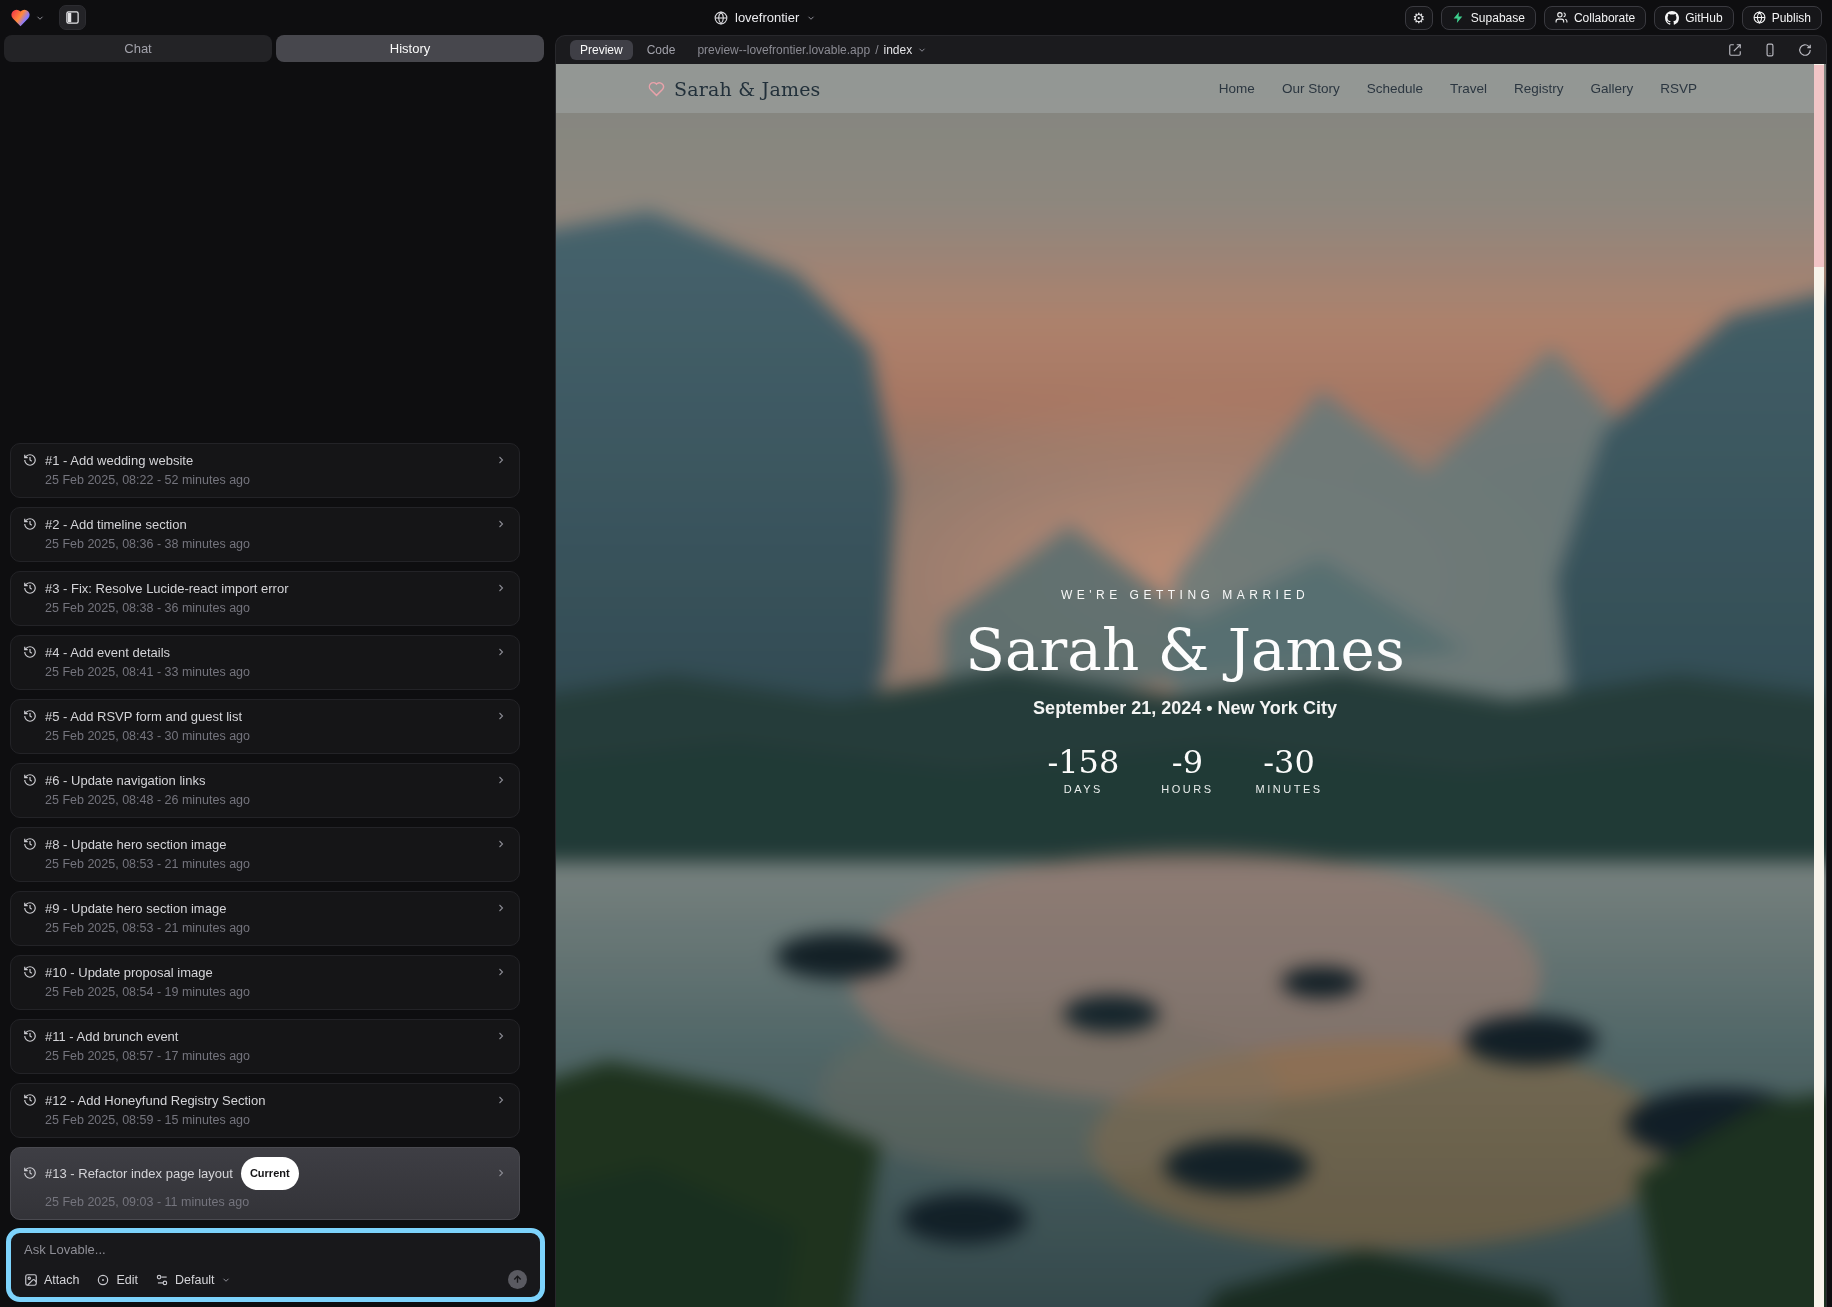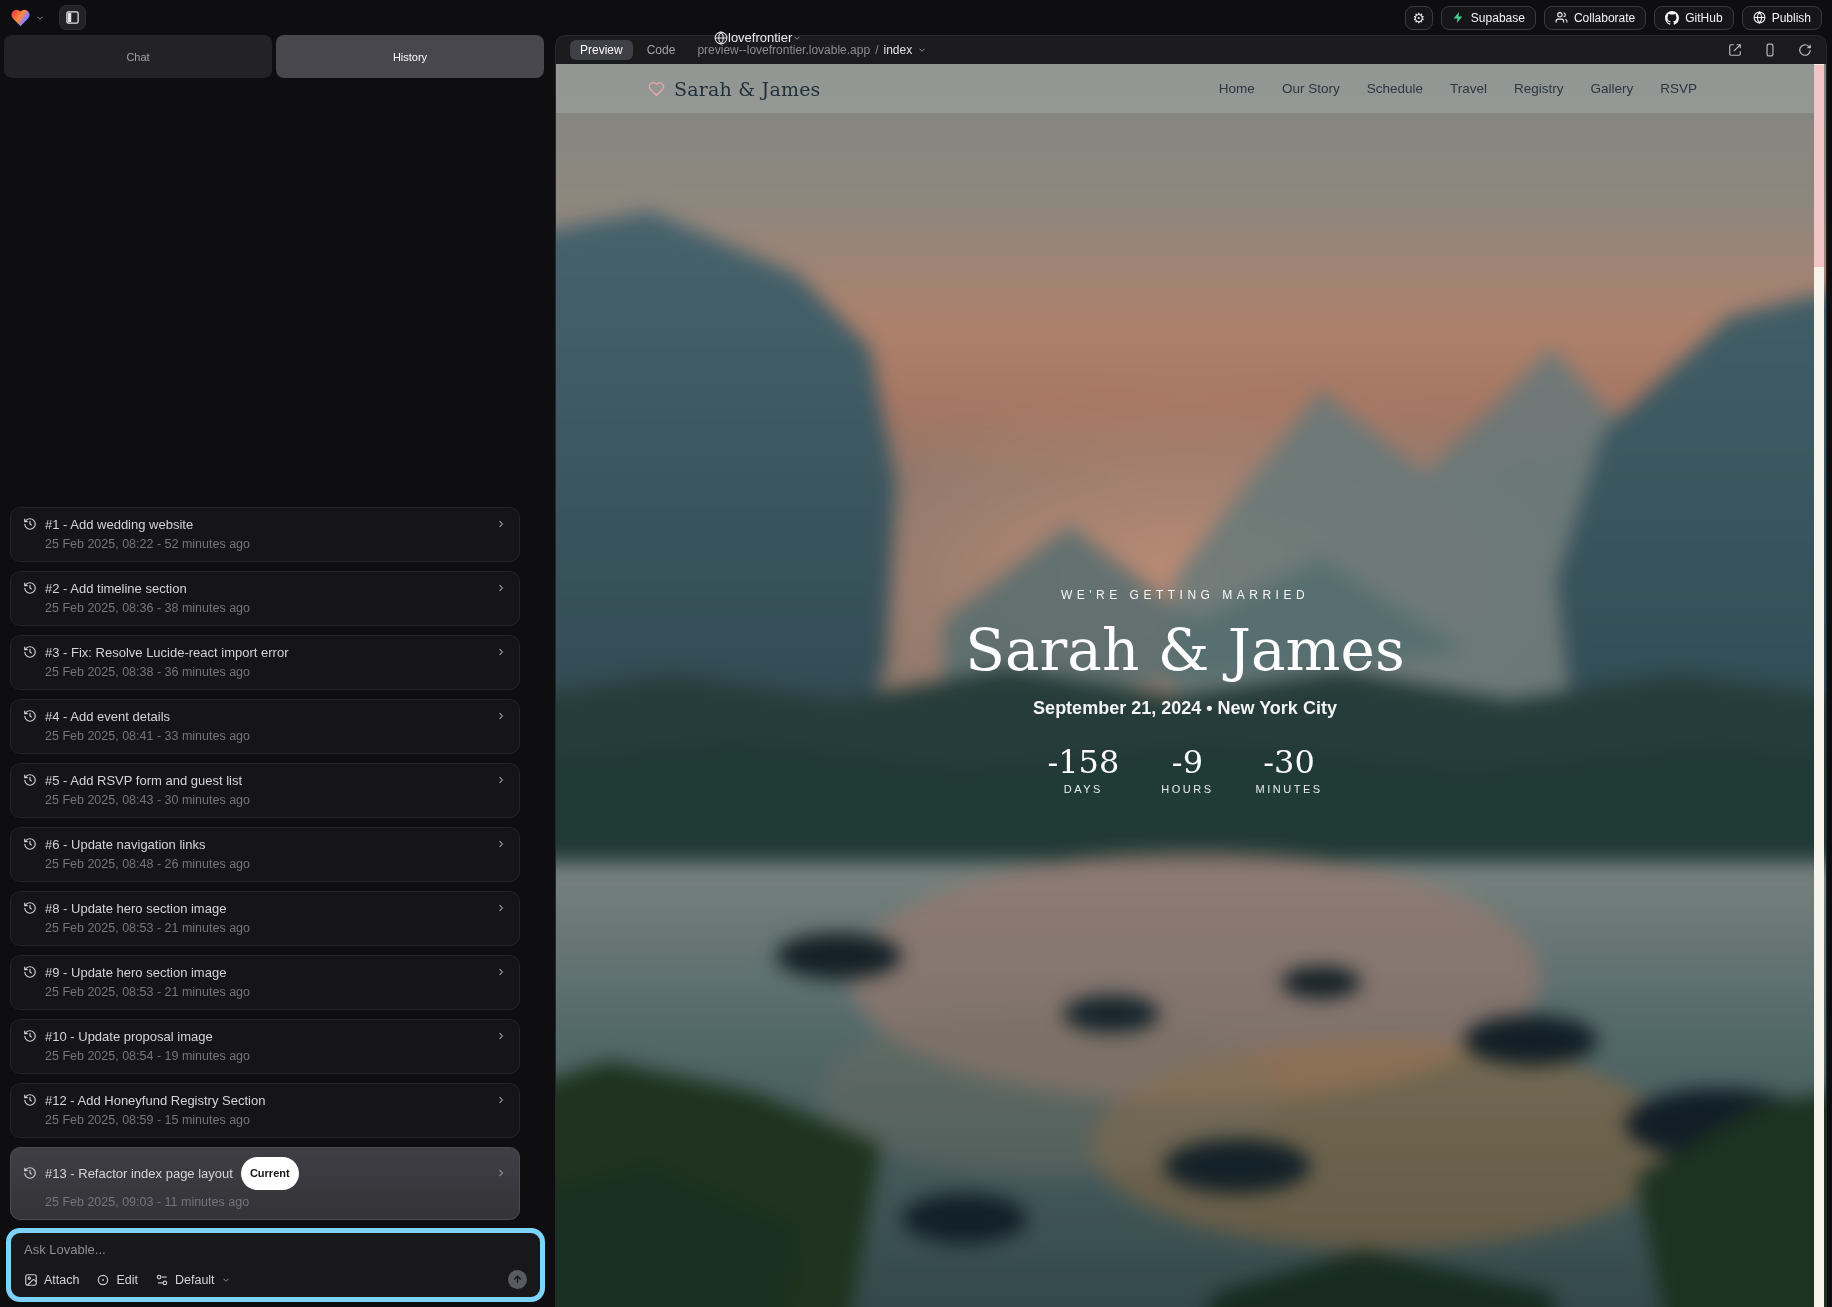--- a/index.html
+++ b/index.html
@@ -20,40 +20,40 @@
   .logo-wrap { display: flex; align-items: center; gap: 4px; cursor: pointer; }
   .logo-heart { width: 21px; height: 19px; }
   .tiny-chev { color: #8d8d96; }
   .panel-toggle {
     margin-left: 14px; width: 27px; height: 25px; border-radius: 7px;
     background: #232327; display: flex; align-items: center; justify-content: center;
     border: 1px solid #2c2c31;
   }
   .project-select {
     position: absolute; left: 714px; top: 0; height: 35px;
-    display: flex; align-items: center; cursor: pointer; margin-top: 20px;
+    display: flex; align-items: center; gap: 7px; cursor: pointer;
   }
   .project-select .pname { font-size: 13px; color: #ececef; }
   .topbar-right { margin-left: auto; display: flex; align-items: center; gap: 8px; }
   .tb-btn {
     height: 24px; border: 1px solid #3a3a40; background: #161619;
     border-radius: 8px; color: #f4f4f5; font-size: 12px;
     display: flex; align-items: center; gap: 6px; padding: 8px 10px; cursor: pointer;
   }
   .tb-btn.icon-only { width: 28px; padding: 0; justify-content: center; }
   .gear-glyph { font-size: 14px; color: #e4e4e7; line-height: 1; }
 
   
   .main { display: flex; height: 1272px; }
 
   
   .sidebar { width: 548px; display: flex; flex-direction: column; padding: 0 0 5px 0; }
   .side-tabs { display: flex; gap: 4px; padding: 0 4px; }
   .side-tab {
-    flex: 1; height: 43px; border-radius: 8px; font-size: 11px;
+    flex: 1; height: 27px; border-radius: 8px; font-size: 13px;
     display: flex; align-items: center; justify-content: center;
     background: #232326; color: #a1a1aa; cursor: pointer;
   }
   .side-tab.active { background: #47474d; color: #fafafa; }
   .side-spacer { flex: 1; }
 
   .hist-list { display: flex; flex-direction: column; gap: 9px; padding: 0 28px 0 10px; }
   .hist-card {
     border: 1px solid #232327; background: #151517; border-radius: 10px;
     padding: 9px 12px 10px 12px; cursor: pointer;
@@ -384,20 +384,35 @@
             </svg>
             <span class="hist-title">#10 - Update proposal image</span>
 
             <svg class="chev-right" width="12" height="12" viewBox="0 0 24 24" fill="none" stroke="currentColor" stroke-width="2.2">
               <polyline points="9 18 15 12 9 6"></polyline>
             </svg>
           </div>
           <div class="hist-time">25 Feb 2025, 08:54 - 19 minutes ago</div>
         </div>
 
+        <div class="hist-card">
+          <div class="hist-row">
+            <svg class="hist-icon" width="14" height="14" viewBox="0 0 24 24" fill="none" stroke="currentColor" stroke-width="2">
+              <path d="M3 12a9 9 0 1 0 9-9 9.75 9.75 0 0 0-6.74 2.74L3 8"></path>
+              <path d="M3 3v5h5"></path>
+              <path d="M12 7v5l3 2"></path>
+            </svg>
+            <span class="hist-title">#11 - Add brunch event</span>
+
+            <svg class="chev-right" width="12" height="12" viewBox="0 0 24 24" fill="none" stroke="currentColor" stroke-width="2.2">
+              <polyline points="9 18 15 12 9 6"></polyline>
+            </svg>
+          </div>
+          <div class="hist-time">25 Feb 2025, 08:57 - 17 minutes ago</div>
+        </div>
 
         <div class="hist-card">
           <div class="hist-row">
             <svg class="hist-icon" width="14" height="14" viewBox="0 0 24 24" fill="none" stroke="currentColor" stroke-width="2">
               <path d="M3 12a9 9 0 1 0 9-9 9.75 9.75 0 0 0-6.74 2.74L3 8"></path>
               <path d="M3 3v5h5"></path>
               <path d="M12 7v5l3 2"></path>
             </svg>
             <span class="hist-title">#12 - Add Honeyfund Registry Section</span>
 

